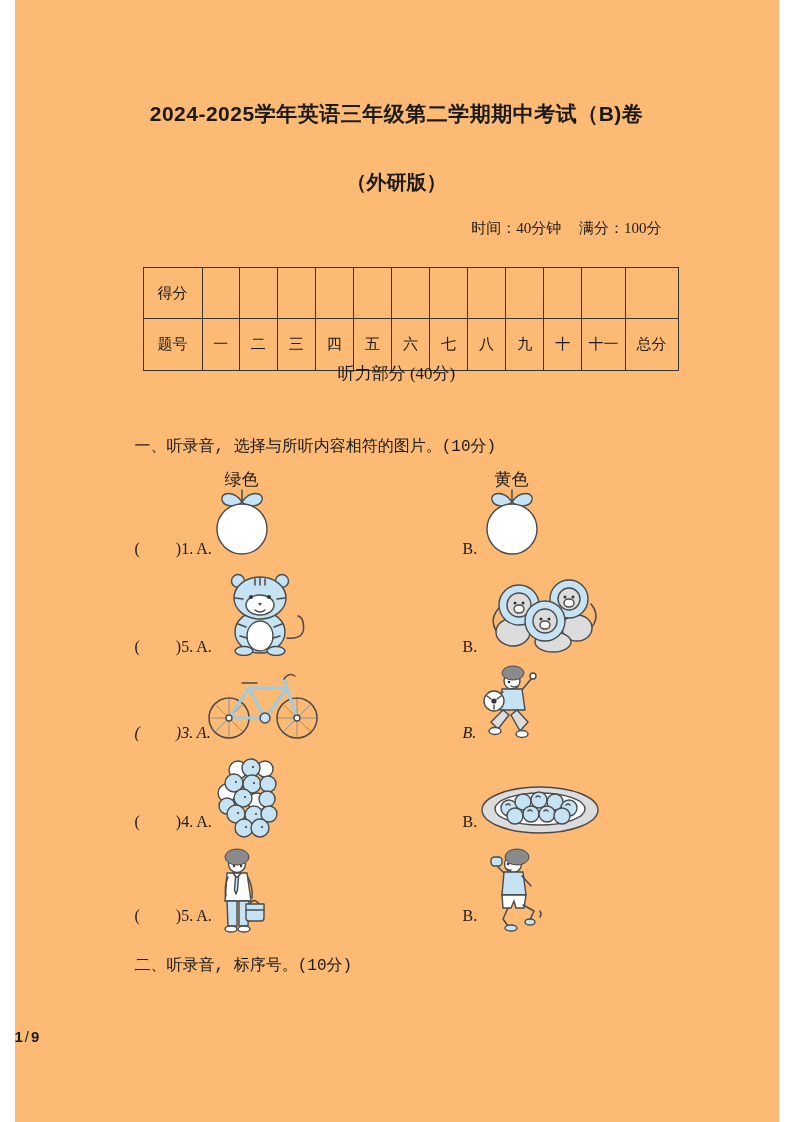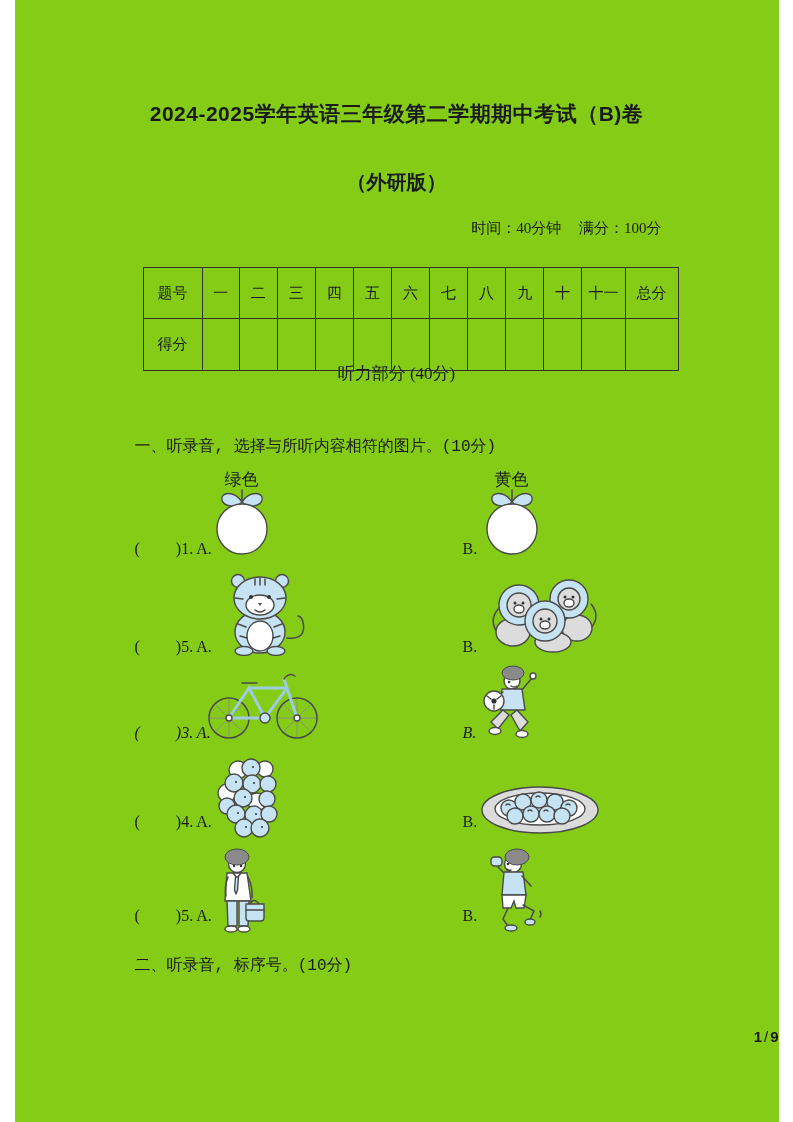--- a/index.html
+++ b/index.html
@@ -1,17 +1,17 @@
 <!DOCTYPE html>
 <html><head>
 <meta charset="utf-8">
 <style>
   html,body { margin:0; padding:0; background:#ffffff; }
   .page {
-    position:relative; width:764px; height:1122px; background:#84cc16;
+    position:relative; width:764px; height:1122px; background:#fdba74;
     font-family:"Liberation Serif", serif; color:#1a1a1a; overflow:hidden;
     margin:0 auto;
   }
   .title {
     position:absolute; top:100px; left:0; width:100%; text-align:center;
     font-family:"Liberation Sans", sans-serif; font-weight:bold; font-size:21px;
     letter-spacing:0.5px;
   }
   .subtitle {
     position:absolute; top:169px; left:0; width:100%; text-align:center;
@@ -47,21 +47,21 @@
   .caption {
     position:absolute; font-size:17px; text-align:center;
     font-family:"Liberation Sans", sans-serif;
   }
   #q1 { top:470px; height:88px; }
   #q2 { top:572px; height:84px; }
   #q3 { top:664px; height:78px;font-style:italic; }
   #q4 { top:757px; height:86px; }
   #q5 { top:845px; height:90px; }
   .footer {
-    position:absolute; top:1028px; left:0; width:100%; text-align:right;
+    position:absolute; top:1028px; left:0; width:100%; text-align:left;
     font-family:"Liberation Sans", sans-serif; font-size:15px; font-weight:bold;
   }
   .footer .sep { font-weight:normal; padding:0 2px; }
   
   .ln { stroke:#4a4a4a; stroke-width:1.5; fill:none; stroke-linecap:round; stroke-linejoin:round; }
   .fb { fill:#c6e3f3; stroke:#4a4a4a; stroke-width:1.4; stroke-linejoin:round; }
   .fw { fill:#ffffff; stroke:#4a4a4a; stroke-width:1.4; }
   .fg { fill:#dcdcdc; stroke:#4a4a4a; stroke-width:1.4; }
   .fh { fill:#8a8a8a; stroke:#4a4a4a; stroke-width:1; }
   .dot { fill:#333; }
@@ -92,48 +92,48 @@
         <col style="width:36px">
         <col style="width:36px">
       <col style="width:36px">
         <col style="width:36px">
         <col style="width:36px">
         <col style="width:41px">
       <col style="width:50px">
     </colgroup>
     <tbody>
         <tr>
+      <td>得分</td>
+      <td></td>
+      <td></td>
+      <td></td>
+      <td></td>
+      <td></td>
+      <td></td>
+      <td></td>
+      <td></td>
+      <td></td>
+      <td></td>
+      <td></td>
+      <td></td>
+    </tr>
+    <tr>
       <td>题号</td>
       <td>一</td>
       <td>二</td>
       <td>三</td>
       <td>四</td>
       <td>五</td>
       <td>六</td>
       <td>七</td>
       <td>八</td>
       <td>九</td>
       <td>十</td>
       <td>十一</td>
       <td>总分</td>
-    </tr>
-    <tr>
-      <td>得分</td>
-      <td></td>
-      <td></td>
-      <td></td>
-      <td></td>
-      <td></td>
-      <td></td>
-      <td></td>
-      <td></td>
-      <td></td>
-      <td></td>
-      <td></td>
-      <td></td>
     </tr>
   </tbody>
     </table>
 
   <div class="part-title">听力部分 (40分)</div>
 
   <div class="sec" id="sec1">一、听录音, 选择与所听内容相符的图片。(10分)</div>
 
   <div class="q-row" id="q1">
     <span class="q-label">(         )1. A.</span>

